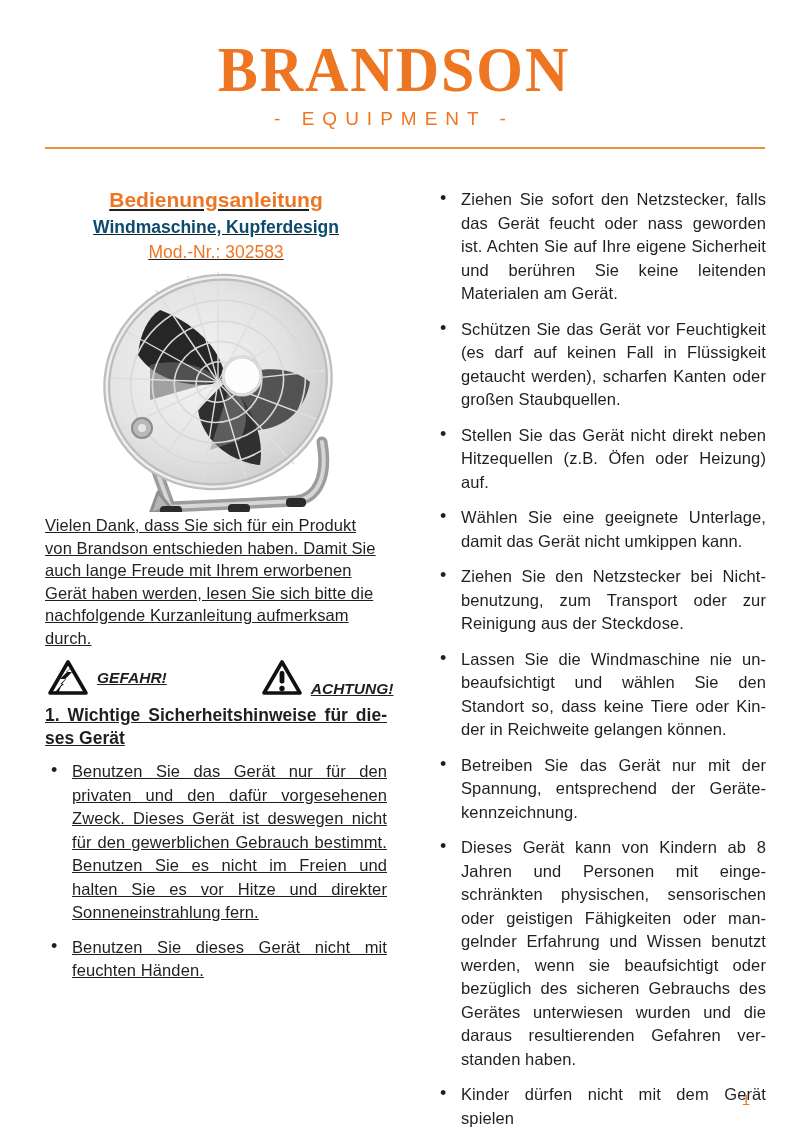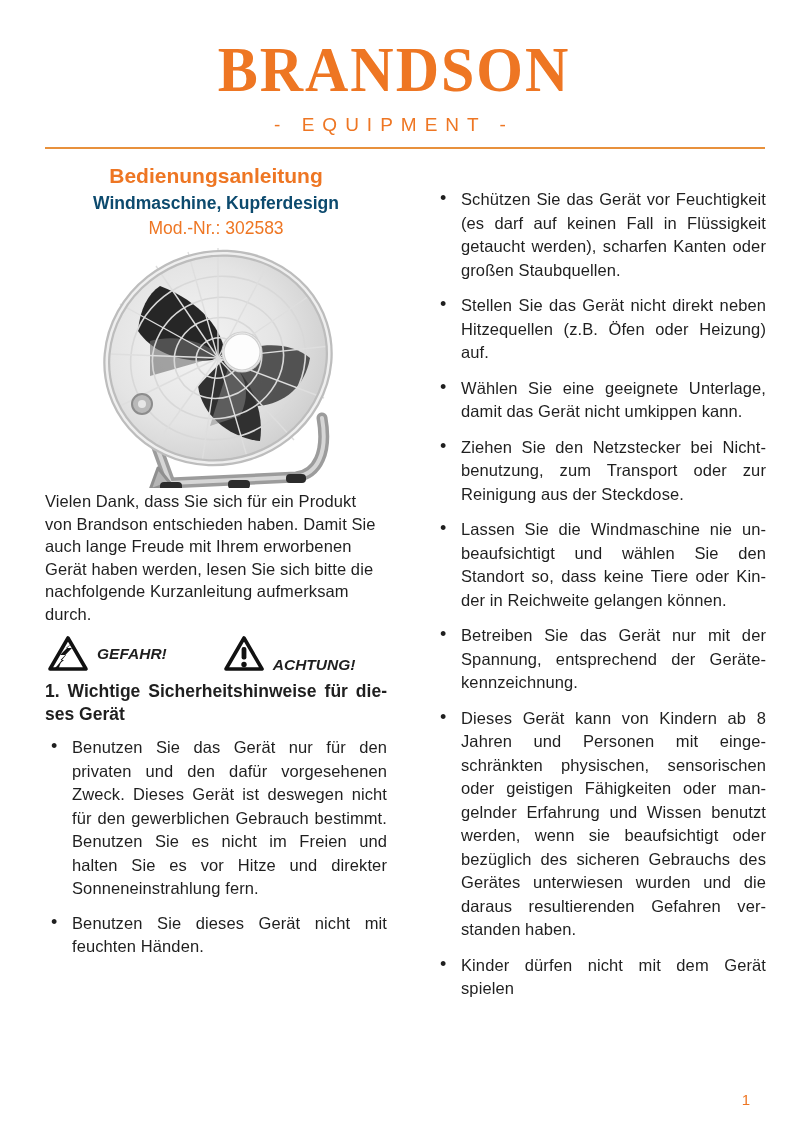--- a/index.html
+++ b/index.html
@@ -11,45 +11,45 @@
   }
 
   
   .header { position:absolute; top:40px; left:0; width:788px; text-align:center; }
   .logo {
     font-family:"Liberation Serif", serif;
     font-weight:700; font-size:60px; line-height:1.02;
     color:#EE7623; letter-spacing:2px; transform:scaleY(1.04);
   }
   .tagline {
-    margin-top:13px;
+    margin-top:7px;
     font-size:19px; letter-spacing:8px; color:#EE7623; font-weight:400;
   }
   .rule {
     position:absolute; top:147px; left:45px; width:720px; height:0;
     border-top:2px solid #E8913C;
   }
 
   
-  .col-left  { position:absolute; left:45px;  top:164px; width:342px; }
+  .col-left  { position:absolute; left:45px;  top:188px; width:342px;text-decoration:underline; }
   .col-right { position:absolute; left:434px; top:188px; width:332px; }
 
   .doc-title    { text-align:center; font-size:21px;   font-weight:700; color:#EE7623; }
   .doc-subtitle { text-align:center; font-size:17.5px; font-weight:700; color:#0c4a6e; margin-top:5px; }
   .doc-model    { text-align:center; font-size:17.5px; font-weight:400; color:#EE7623; margin-top:4px; }
 
   .fan-wrap { width:252px; height:242px; margin:7px auto 2px auto; }
 
   .intro {
     font-size:16.5px; line-height:22.5px; text-align:left;
     letter-spacing:0.1px;
   }
 
   
-  .warn-row { display:flex; align-items:center; margin:9px 0 6px 2px; }
+  .warn-row { display:flex; align-items:center; margin:9px 0 6px 2px;gap:38px; }
   .warn-item { display:flex; align-items:center; }
   .warn-item + .warn-item { margin-left:56px;align-items:flex-end; }
   .warn-label { font-style:italic; font-weight:700; font-size:15.5px; margin-left:8px; }
   .warn-icon svg { display:block; }
 
   .sec-heading {
     font-size:17.5px; font-weight:700; line-height:23px;
     text-align:justify;
   }
 
@@ -186,20 +186,21 @@
   <div class="sec-heading">1. Wichtige Sicherheitshinweise für die­ses Gerät</div>
 
   <ul class="bullets">
     <li>Benutzen Sie das Gerät nur für den privaten und den dafür vorgesehe­nen Zweck. Dieses Gerät ist deswegen nicht für den gewerblichen Gebrauch bestimmt. Benutzen Sie es nicht im Freien und halten Sie es vor Hitze und direkter Sonneneinstrahlung fern.</li>
     <li>Benutzen Sie dieses Gerät nicht mit feuchten Händen.</li>
   </ul>
 </div>
 
 <div class="col-right">
   <ul class="bullets">
+    <li>Ziehen Sie sofort den Netzstecker, falls das Gerät feucht oder nass geworden ist. Achten Sie auf Ihre eigene Sicher­heit und berühren Sie keine leitenden Materialen am Gerät.</li>
     <li>Schützen Sie das Gerät vor Feuchtig­keit (es darf auf keinen Fall in Flüssig­keit getaucht werden), scharfen Kan­ten oder großen Staubquellen.</li>
     <li>Stellen Sie das Gerät nicht direkt ne­ben Hitzequellen (z.B. Öfen oder Hei­zung) auf.</li>
     <li>Wählen Sie eine geeignete Unterlage, damit das Gerät nicht umkippen kann.</li>
     <li>Ziehen Sie den Netzstecker bei Nicht­benutzung, zum Transport oder zur Reinigung aus der Steckdose.</li>
     <li>Lassen Sie die Windmaschine nie un­beaufsichtigt und wählen Sie den Standort so, dass keine Tiere oder Kin­der in Reichweite gelangen können.</li>
     <li>Betreiben Sie das Gerät nur mit der Spannung, entsprechend der Geräte­kennzeichnung.</li>
     <li>Dieses Gerät kann von Kindern ab 8 Jahren und Personen mit einge­schränkten physischen, sensorischen oder geistigen Fähigkeiten oder man­gelnder Erfahrung und Wissen benutzt werden, wenn sie beaufsichtigt oder bezüglich des sicheren Gebrauchs des Gerätes unterwiesen wurden und die daraus resultierenden Gefahren ver­standen haben.</li>
     <li>Kinder dürfen nicht mit dem Gerät spielen</li>
   </ul>
 </div>

